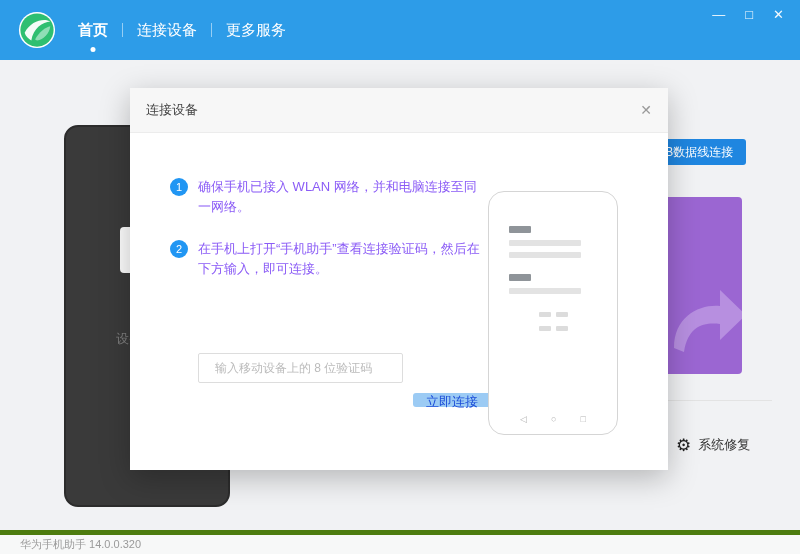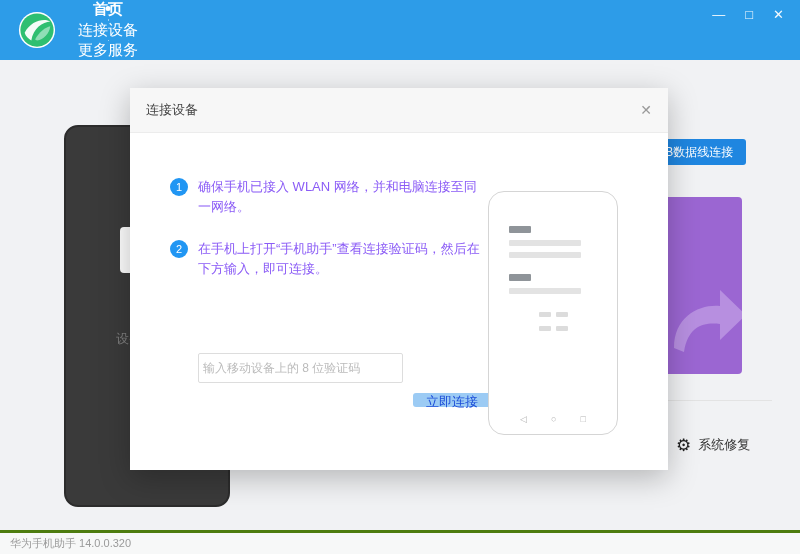--- a/index.html
+++ b/index.html
@@ -3,57 +3,57 @@
 <meta charset="utf-8">
 <style>
   * { margin:0; padding:0; box-sizing:border-box; }
   html,body { font-family:"Liberation Sans","DejaVu Sans",sans-serif; }
   body { background:#9a9a9a; }
   .window { position:relative; width:800px; height:554px; background:#f1f2f4; overflow:hidden; margin:0 auto; }
 
   
   .topbar { position:absolute; top:0; left:0; right:0; height:60px; background:#2d9ce8; display:flex; align-items:center; z-index:5; }
   .logo { margin-left:18px; width:38px; height:38px; flex:0 0 38px; }
-  .nav { display:flex; align-items:center; height:60px; margin-left:8px;flex-direction:column; }
+  .nav { display:flex; align-items:center; height:60px; margin-left:8px; }
   .nav-item { position:relative; height:60px; display:flex; align-items:center; padding:0 14px; color:#fff; font-size:15px; cursor:pointer; white-space:nowrap; }
   .nav-item.active { font-weight:bold; }
   .nav-dot { position:absolute; left:50%; transform:translateX(-50%); bottom:8px; width:5px; height:5px; border-radius:50%; background:#fff; }
   .nav-sep { width:1px; height:14px; background:rgba(255,255,255,0.5); }
   .win-controls { position:absolute; top:8px; right:16px; display:flex; gap:20px; color:#fff; font-size:13px; line-height:1; }
   .win-controls span { cursor:pointer; opacity:0.95; }
 
   
   .phone-mock { position:absolute; left:64px; top:125px; width:166px; height:382px; background:#3a3a3a; border:2px solid #2c2c2c; border-radius:14px; }
   .phone-mock .img-ph { position:absolute; left:54px; top:100px; width:32px; height:46px; background:#fdfdfd; border-radius:4px; }
   .device-label { position:absolute; left:116px; top:330px; font-size:13px; color:#7d7d7d; }
   .usb-btn { position:absolute; left:636px; top:139px; width:110px; height:26px; background:#1f86e0; color:#fff; font-size:12px; border:none; border-radius:3px; cursor:pointer; white-space:nowrap; }
   .purple-card { position:absolute; left:600px; top:197px; width:142px; height:177px; background:#9b66d2; border-radius:4px; overflow:hidden; cursor:pointer; }
   .purple-card svg { position:absolute; right:-8px; bottom:16px; }
   .right-divider { position:absolute; left:600px; top:400px; width:172px; height:1px; background:#e3e3e3; }
   .system-repair { position:absolute; left:676px; top:436px; display:flex; align-items:center; gap:7px; font-size:13px; color:#333; cursor:pointer; }
   .gear { font-size:17px; line-height:1; color:#222; }
 
   
-  .statusbar { position:absolute; left:0; right:0; bottom:0; height:24px; background:#f7f8f8; border-top:3px solid #4d7c0f; display:flex; align-items:center; padding:0 10px; font-size:11px; color:#9a9a9a; z-index:5; }
+  .statusbar { position:absolute; left:0; right:0; bottom:0; height:24px; background:#f7f8f8; border-top:5px solid #4d7c0f; display:flex; align-items:center; padding:0 20px; font-size:11px; color:#9a9a9a; z-index:5; }
 
   
   .modal { position:absolute; left:130px; top:88px; width:538px; height:382px; background:#fff; box-shadow:0 8px 28px rgba(0,0,0,0.25); z-index:10; }
   .modal-header { height:45px; background:#f7f7f7; border-bottom:1px solid #ececec; display:flex; align-items:center; justify-content:space-between; padding:0 16px; font-size:13px; color:#444; }
   .modal-close { color:#999; font-size:14px; cursor:pointer; line-height:1; }
   .modal-body { position:relative; height:347px; }
 
   .step { position:absolute; left:40px; display:flex; gap:10px; width:322px; }
   .step.s1 { top:44px; }
   .step.s2 { top:106px; }
   .step-circle { width:18px; height:18px; border-radius:50%; background:#2196f3; color:#fff; font-size:11px; display:flex; align-items:center; justify-content:center; flex:0 0 18px; margin-top:1px; }
   .step-text { font-size:13px; color:#8b5cf6; line-height:20px; width:284px; }
   .note { position:absolute; left:68px; top:172px; width:284px; font-size:13px; color:#9b9b9b; line-height:20px; }
 
   .connect-row { position:absolute; left:68px; top:220px; display:flex; gap:10px; }
-  .code-input { width:205px; height:30px; border:1px solid #ddd; border-radius:2px; padding:0 4px; font-size:12px; color:#333; outline:none; }
+  .code-input { width:205px; height:30px; border:1px solid #ddd; border-radius:2px; padding:0 16px; font-size:12px; color:#333; outline:none; }
   .code-input::placeholder { color:#bbb; }
   .connect-btn { width:78px; height:14px; background:#9ccbf4; color:#1d4ed8; font-size:13px; border:none; border-radius:3px; cursor:pointer;margin-top:40px; }
 
   
   .phone-illus { position:absolute; left:358px; top:58px; width:130px; height:244px; border:1px solid #d5d5d5; border-radius:16px; background:#fff; }
   .sk { position:absolute; background:#e3e3e3; border-radius:1px; }
   .sk.dark { background:#8f9499; }
   .mini-row { position:absolute; left:0; right:0; display:flex; justify-content:center; gap:5px; }
   .mini { width:12px; height:5px; background:#dcdcdc; border-radius:1px; }
   .phone-nav { position:absolute; bottom:10px; left:0; right:0; display:flex; justify-content:center; gap:24px; color:#b5b5b5; font-size:9px; line-height:1; }

